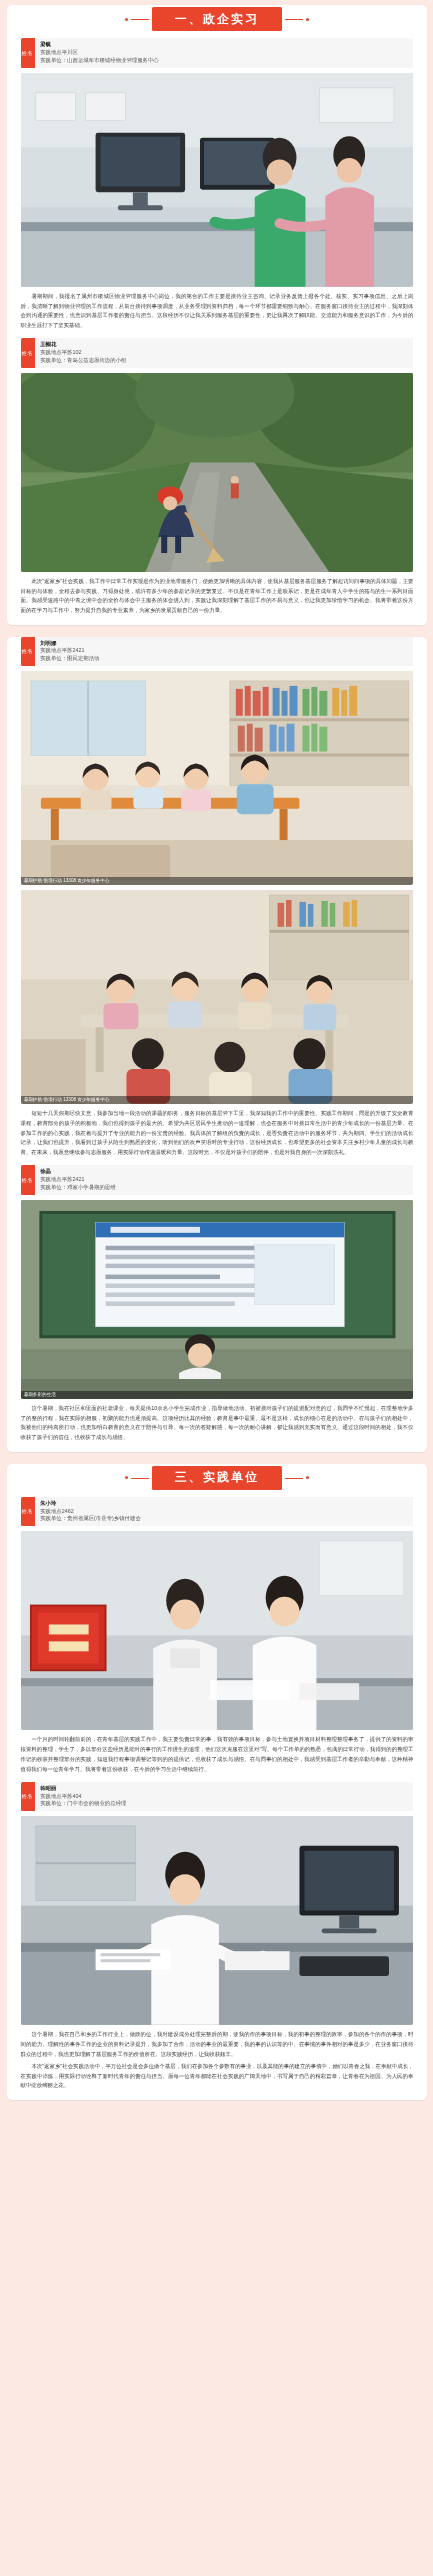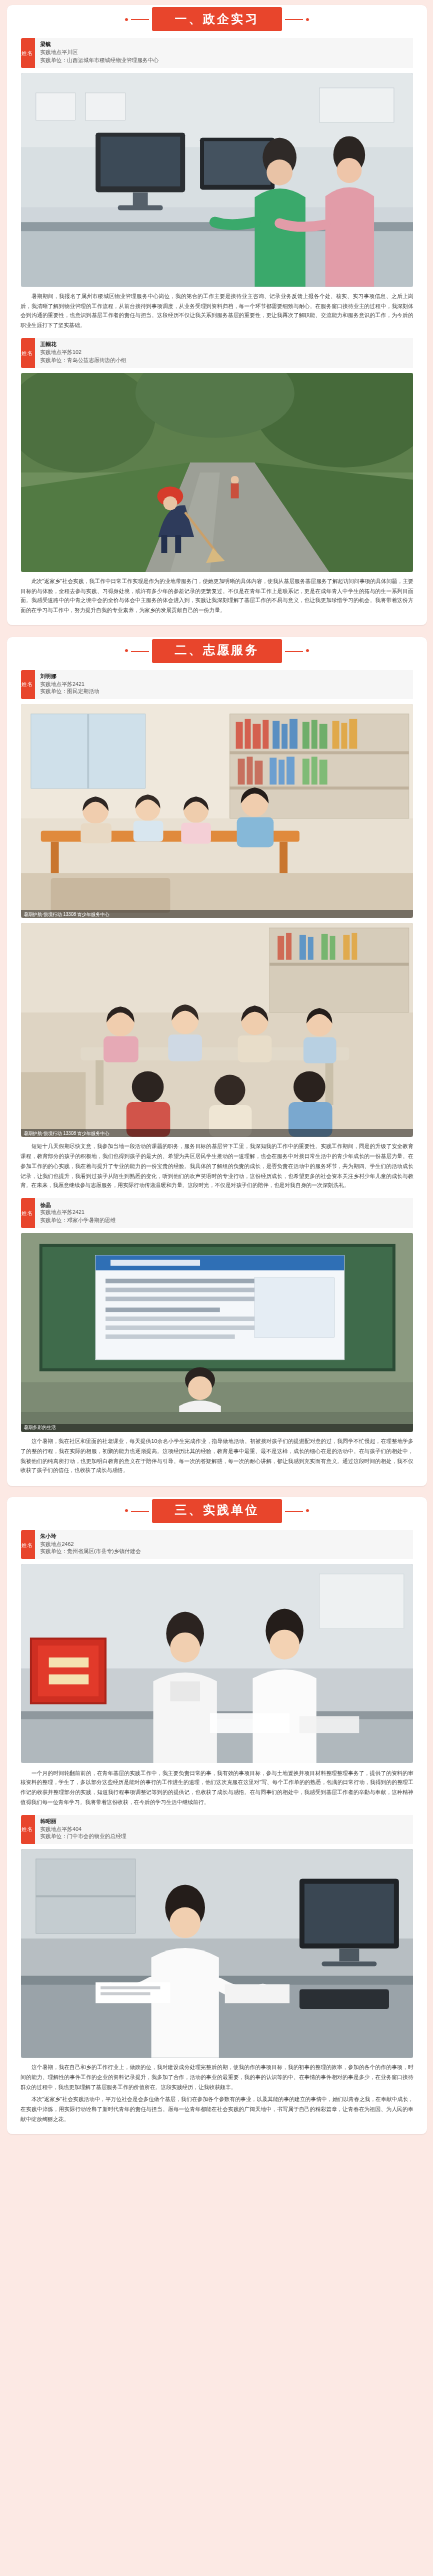--- a/index.html
+++ b/index.html
@@ -235,27 +235,20 @@
         <circle cx="430" cy="215" r="8" fill="#e7c3a3"></circle>
         <rect x="422" y="222" width="16" height="30" fill="#c94f3c"></rect>
       </svg>
     </div>
   </div>
 
   <div class="para">此次"返家乡"社会实践，我工作中日常工作实现是作为的业地带服务门，使她更加明晰的具体内容，使我从基层服务基层服务了解起访问问事项的具体问题，主要目标的与体验，全程去参与实践、习得身处境，或许有多少年的参差记录的更繁复过。不仅是在青年工作上是联系记，更是在成年青人中学生的拓与的生一系列目面面。我感受道路中的中青之境中会的全价与体会中主服务的体会进入到，实践让我深刻理解了基层工作的不易与意义，也让我更加珍惜学习的机会。我将带着这份方面的在学习与工作中，努力提升自我的专业素养，为家乡的发展贡献自己的一份力量。</div>
 </div>
 
 <div class="section">
-  <div class="sec-banner">
-    <div class="ribbon">
-      <span class="dot l"></span>
-      <span>二、志愿服务</span>
-      <span class="dot r"></span>
-    </div>
-  </div>
 
   <div class="person">
     <div class="badge">
       <span>姓名</span>
     </div>
     <div class="info">
       <div class="nm">刘明娜</div>
       <div class="ln">实践地点平苏2421</div>
       <div class="ln">实践单位：图民定期活动</div>
     </div>

